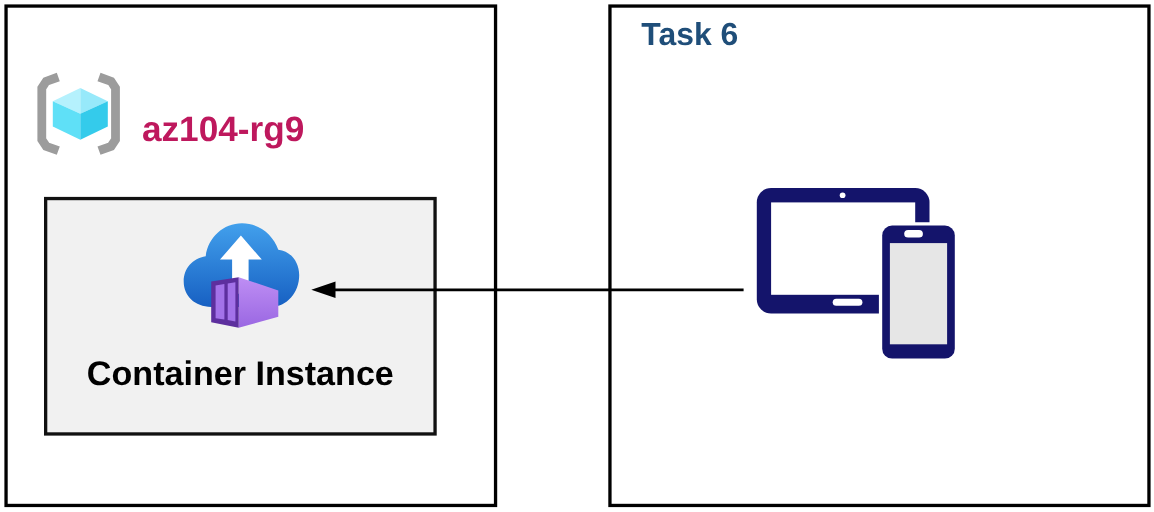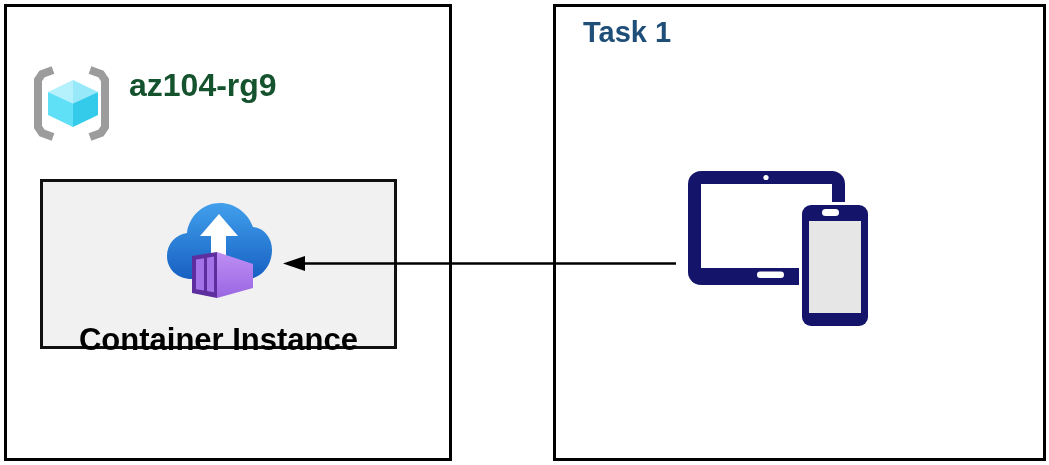--- a/index.html
+++ b/index.html
@@ -36,33 +36,33 @@
   .rg-icon {
     position: absolute;
     left: 23px;
     top: 56px;
     width: 90px;
     height: 80px;
   }
   .rg-name {
     position: absolute;
     left: 122px;
-    top: 60px;
+    top: 92px;
     font-size: 32px;
     font-weight: bold;
-    color: #14532d;
+    color: #be185d;
     white-space: nowrap;
   }
 
   .ci-box {
     position: absolute;
     left: 33px;
     top: 172px;
     width: 357px;
-    height: 170px;
+    height: 217px;
     background: #F1F1F1;
     border: 3px solid #111111;
     box-sizing: border-box;
   }
   .ci-icon {
     position: absolute;
     left: 50%;
     top: 7px;
     transform: translateX(-50%);
     width: 120px;
@@ -148,21 +148,21 @@
 
         <polygon points="33,67 58,63 58,109 33,104" fill="#5D2F9E"></polygon>
         <polygon points="37,70.5 45,69.2 45,101.5 37,100.3" fill="#A372E9"></polygon>
         <polygon points="48,68.7 55,67.6 55,103.2 48,102" fill="#A372E9"></polygon>
       </svg>
       <div class="ci-label">Container Instance</div>
     </div>
   </div>
 
   <div class="task-box right">
-    <div class="task-title">Task 1</div>
+    <div class="task-title">Task 6</div>
 
     <svg class="devices-icon" viewBox="0 0 195 172">
 
       <rect x="8" y="10" width="157" height="114" rx="13" fill="#14146B"></rect>
 
       <rect x="21" y="23" width="131" height="84" fill="#ffffff"></rect>
 
       <circle cx="86" cy="16.5" r="2.6" fill="#ffffff"></circle>
 
       <rect x="77" y="110.5" width="27" height="6.5" rx="3.2" fill="#ffffff"></rect>

